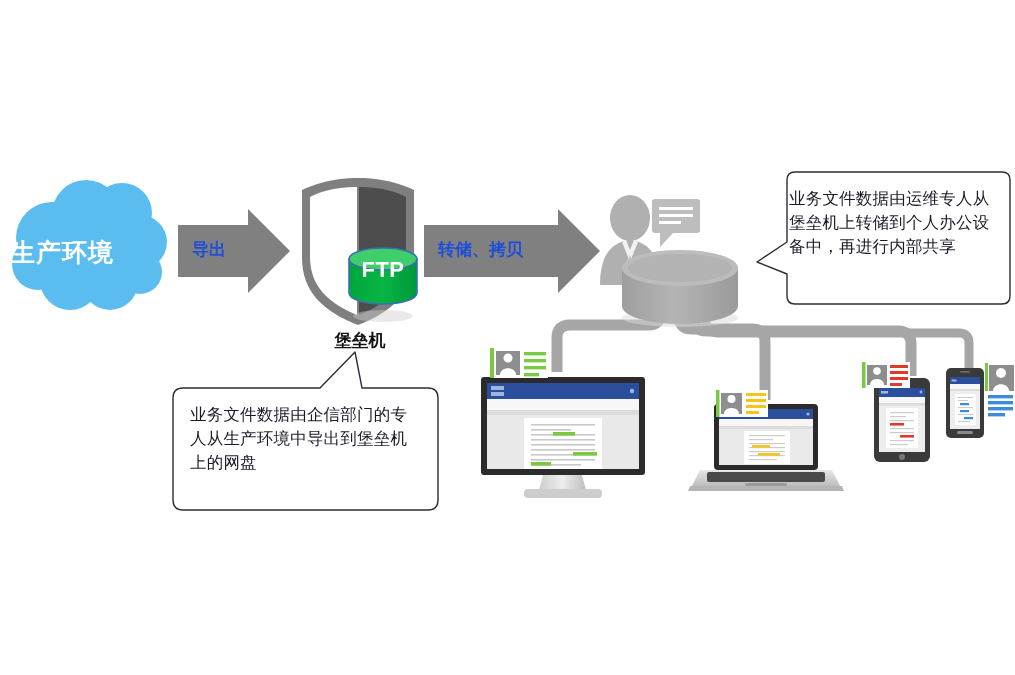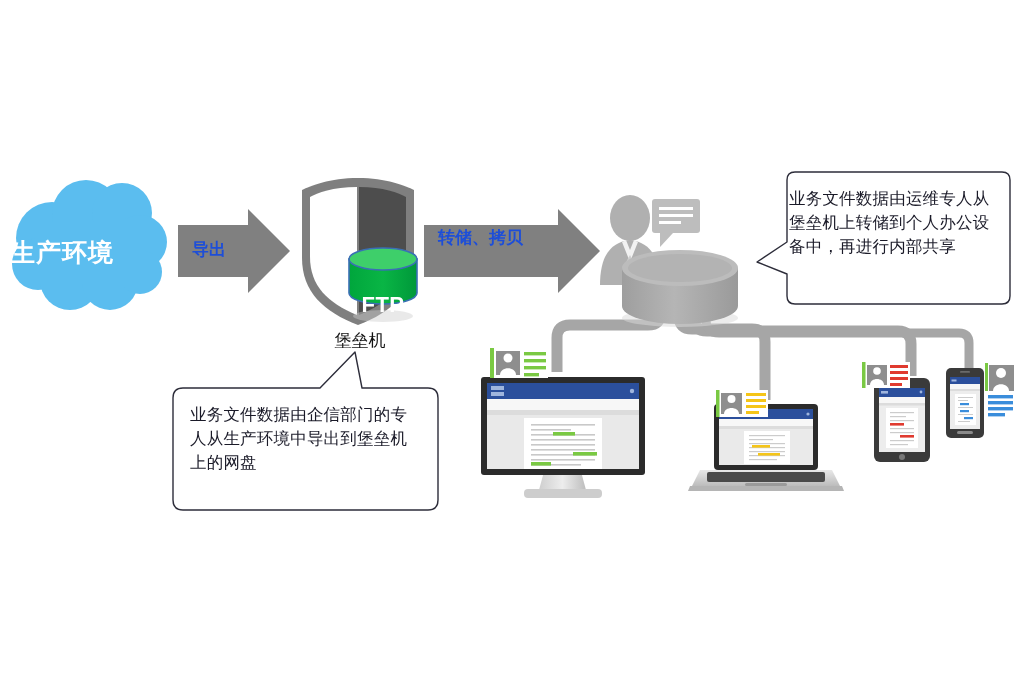--- a/index.html
+++ b/index.html
@@ -43,45 +43,44 @@
   
   .arrow-label {
     position: absolute;
     color: #1d4ed8;
     font-size: 17px;
     font-weight: bold;
     white-space: nowrap;
     line-height: 20px;
   }
   #arrow1-label { left: 192px; top: 240px; }
-  #arrow2-label { left: 438px; top: 228px; }
+  #arrow2-label { left: 438px; top: 240px; }
   
   #bastion-label {
     position: absolute;
     left: 295px;
     top: 329px;
     width: 130px;
     text-align: center;
     color: #111111;
     font-size: 17px;
-    font-weight: normal;
+    font-weight: bold;
     white-space: nowrap;
   }
   
   #ftp-text {
     position: absolute;
     left: 352px;
     top: 257px;
     width: 62px;
     text-align: center;
     color: #ffffff;
     font-size: 22px;
     font-weight: bold;
     letter-spacing: 0.5px;
-    margin-top: 35px;
   }
   
   .callout-text {
     position: absolute;
     color: #1a1a28;
     font-size: 16.5px;
     line-height: 24px;
     letter-spacing: 0.2px;
   }
   #callout-left-text {

